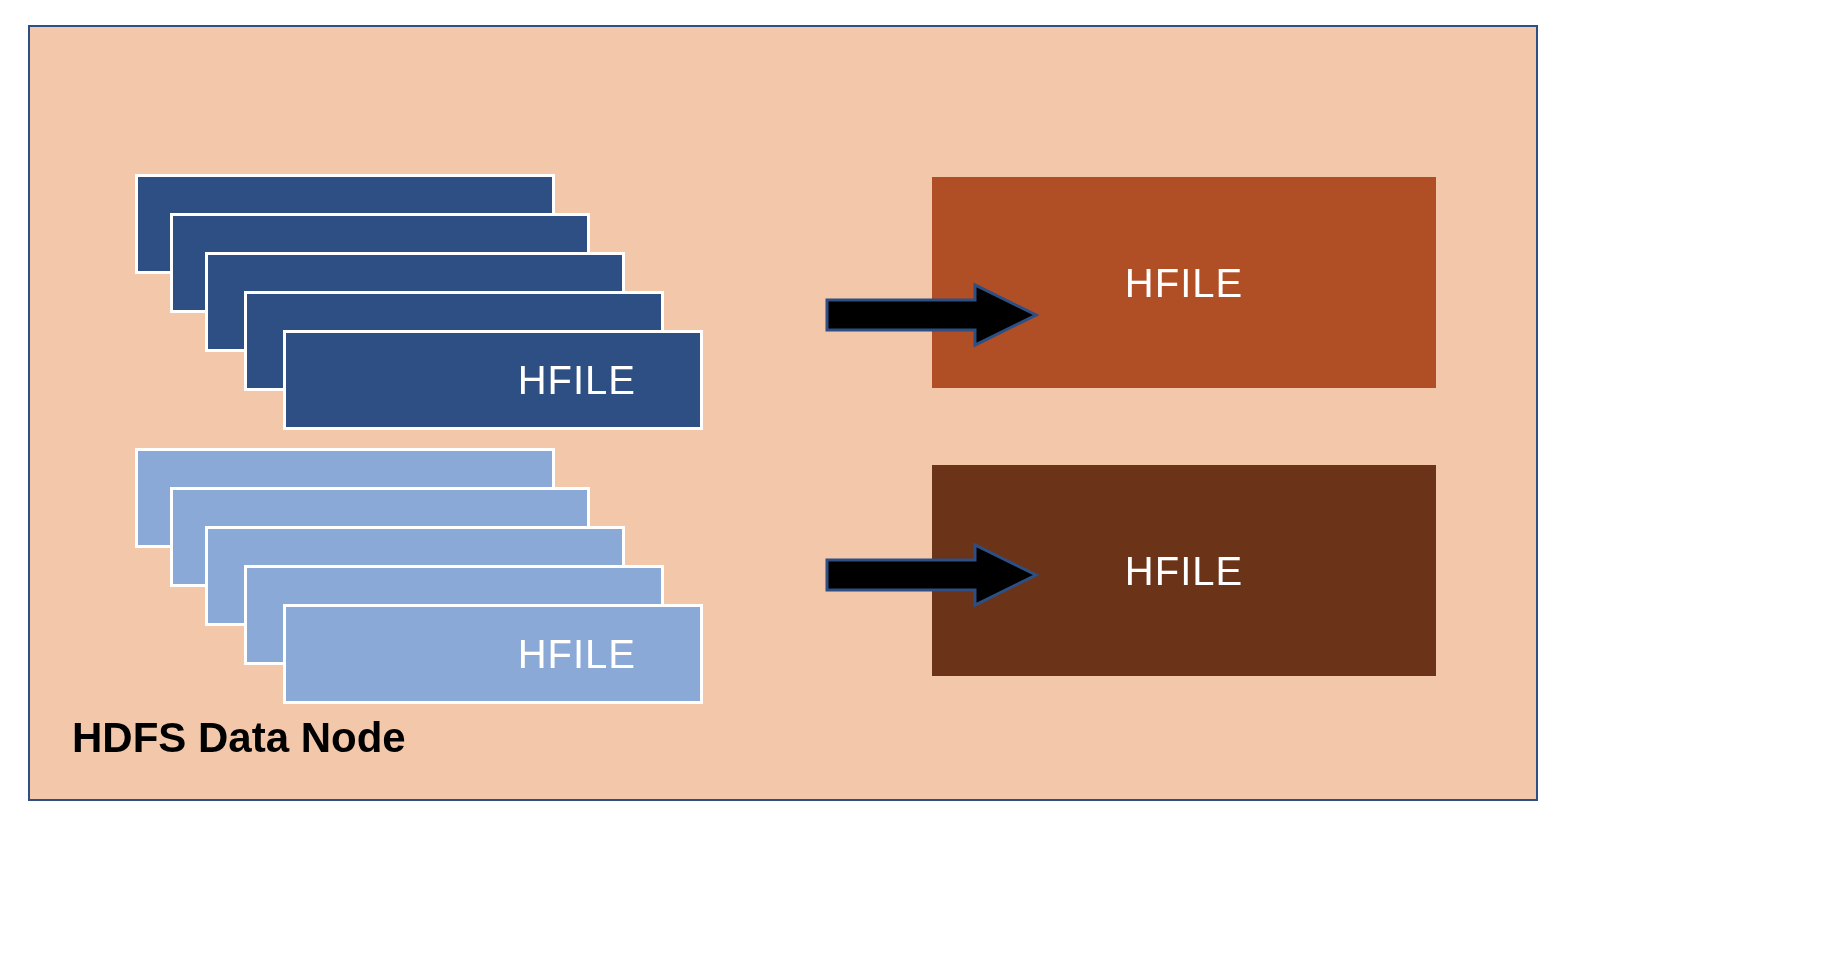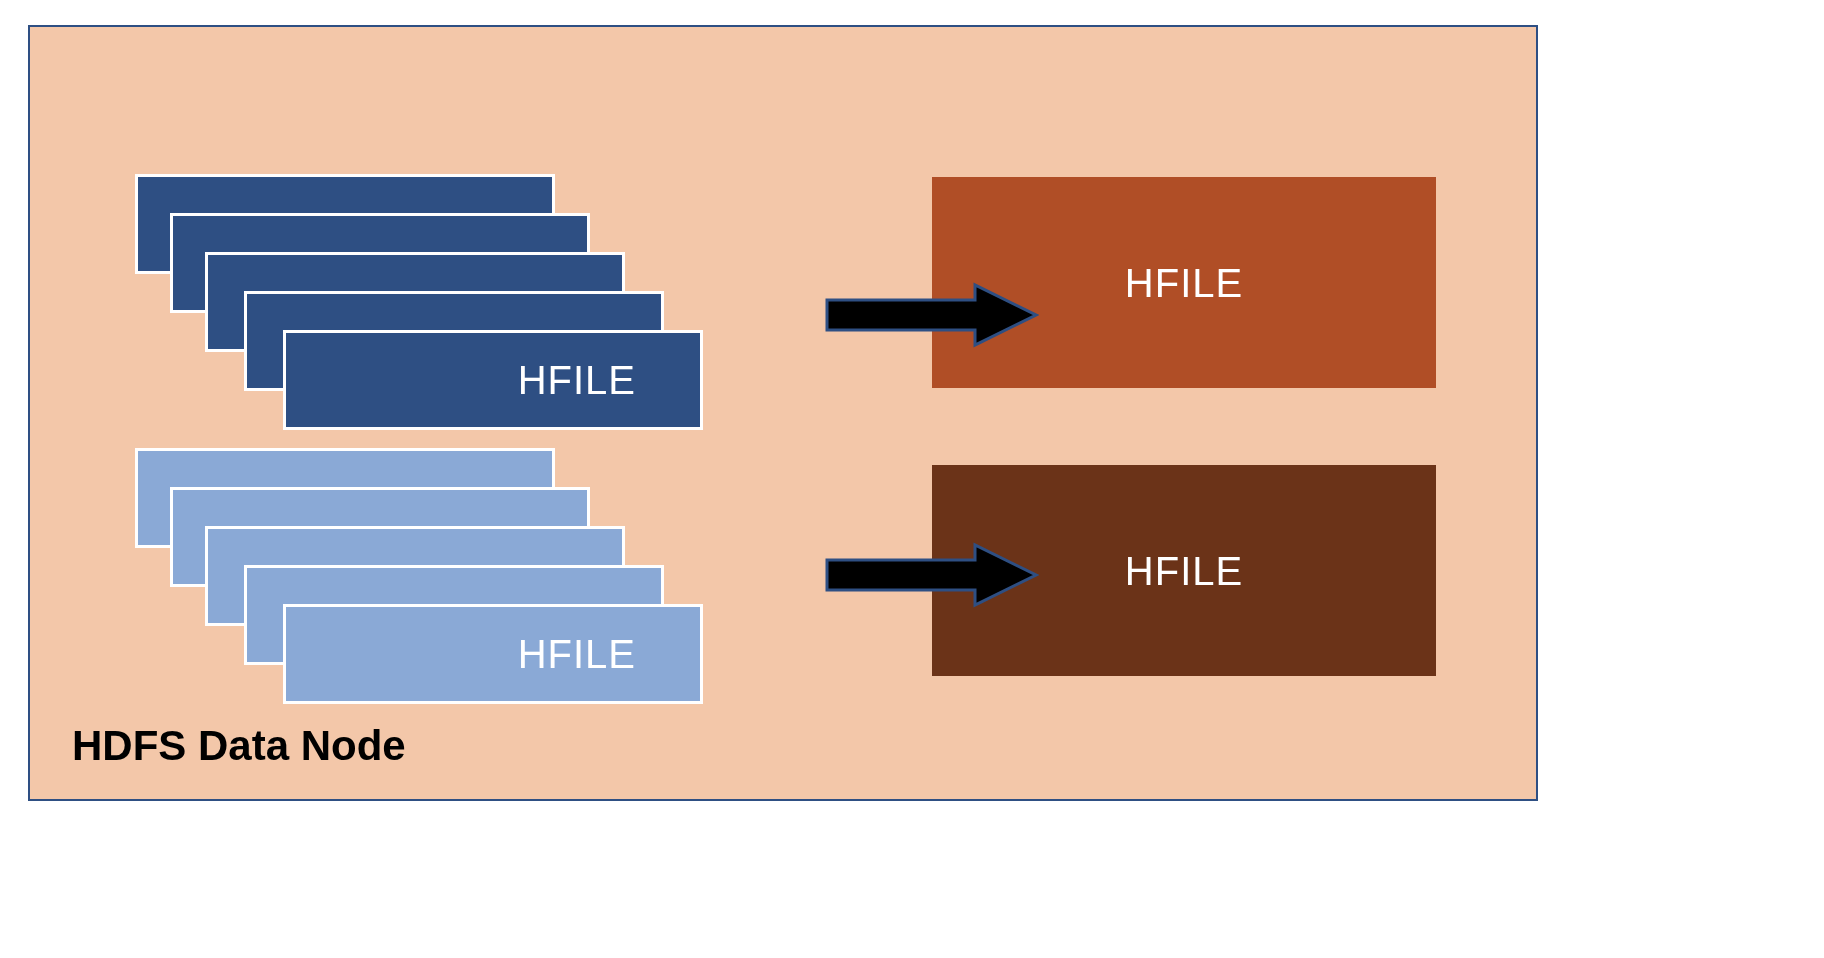--- a/index.html
+++ b/index.html
@@ -79,21 +79,21 @@
   
   .arrow-wrap {
     position: absolute;
   }
   .arrow-wrap svg { display: block; }
 
   
   #datanode-caption {
     position: absolute;
     left: 42px;
-    bottom: 32px;
+    bottom: 40px;
     color: #000000;
     font-size: 42px;
     font-weight: bold;
     line-height: 1;
     white-space: nowrap;
   }
 </style>
 </head>
 <body>
 

